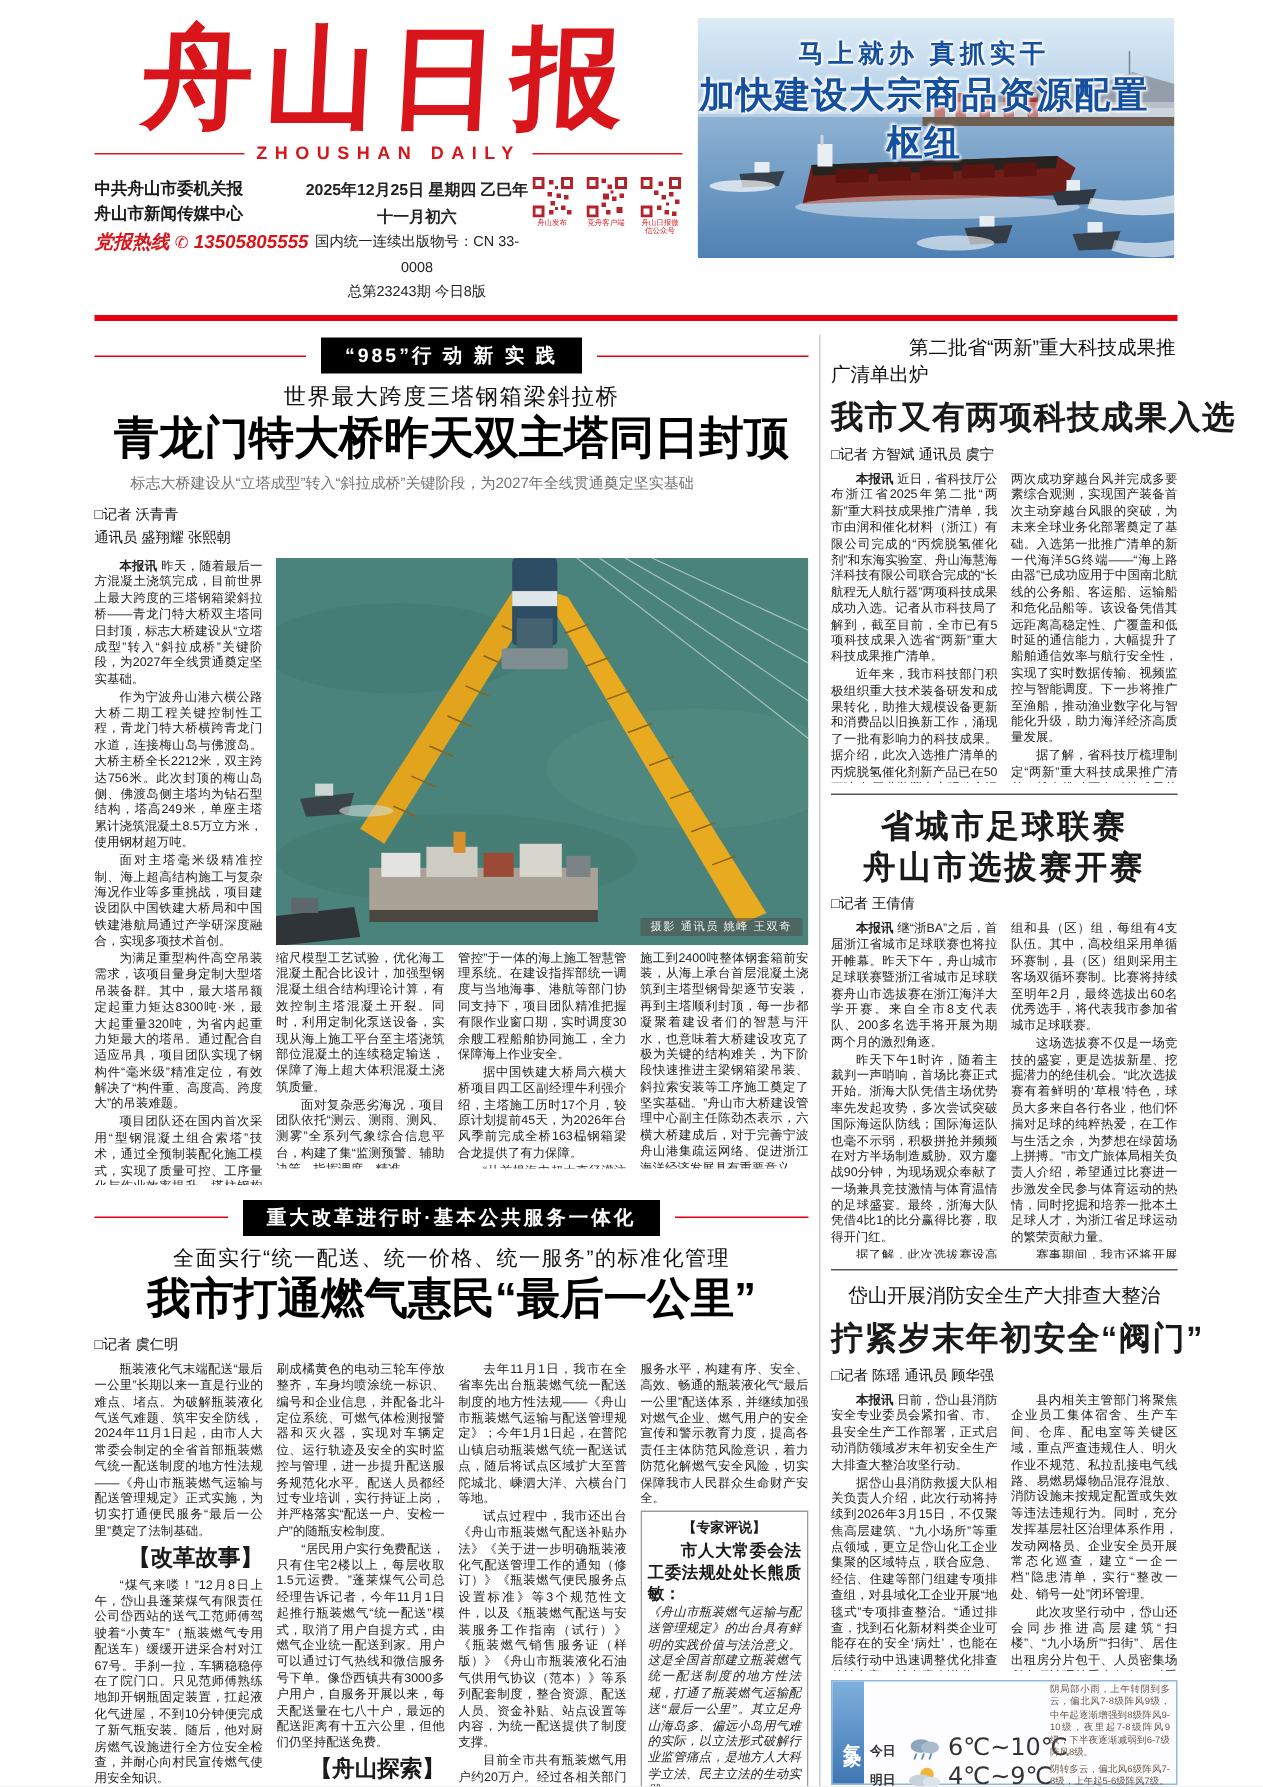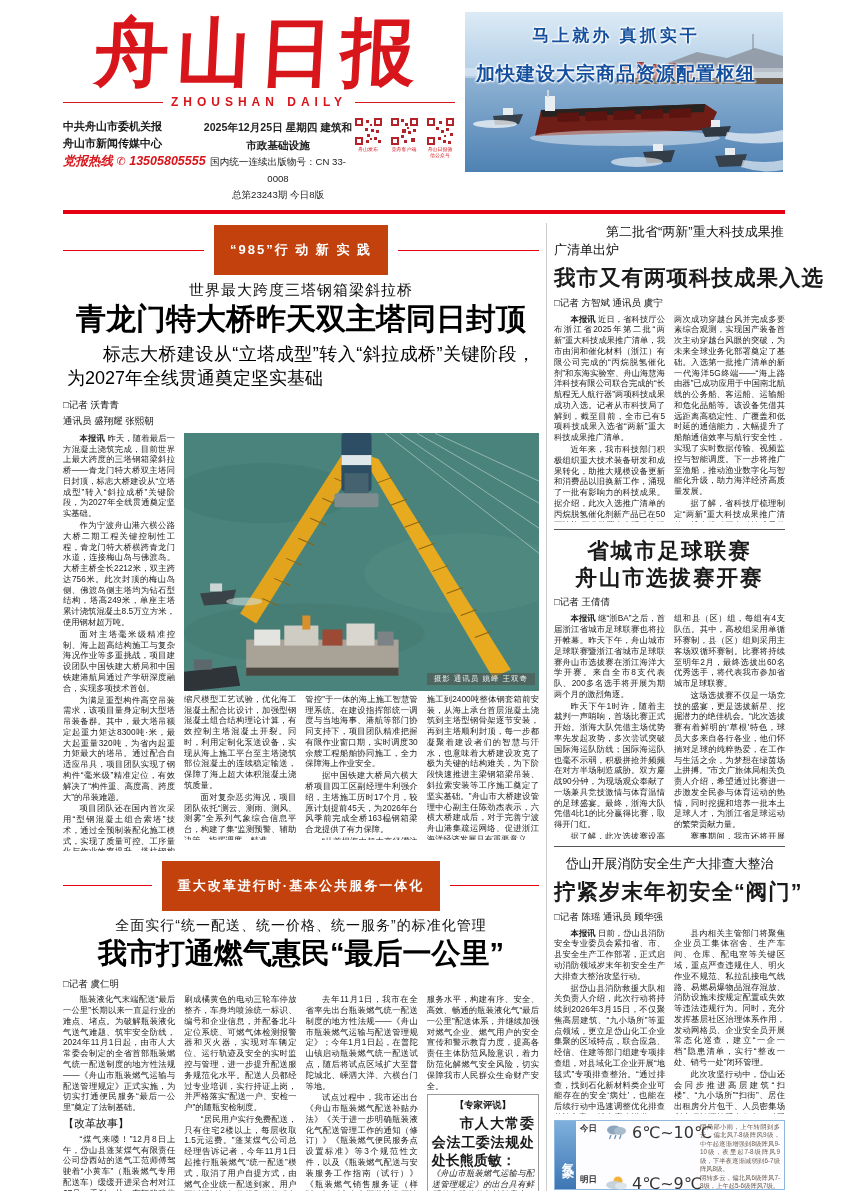--- a/index.html
+++ b/index.html
@@ -25,79 +25,79 @@
   .qr{width:30px;text-align:center}
   .qr svg{width:27px;height:27px;display:block;margin:0 auto}
   .qr-label{font-size:5.5px;color:#d8151a;line-height:1.1;margin-top:1px;transform:scale(.9)}
   
   .banner{width:318px;height:160px;position:relative;flex:none;overflow:hidden}
   .banner svg{position:absolute;inset:0}
   .banner-text{position:absolute;top:12px;left:0;right:16px;text-align:center;
                color:#15509e;font-weight:900;
                text-shadow:0 0 2px #fff,0 0 3px #fff,1px 1px 2px #fff,-1px -1px 2px #fff}
   .banner-l1{font-size:17px;letter-spacing:3px}
-  .banner-l2{font-size:19px;letter-spacing:1px;margin-top:14px}
+  .banner-l2{font-size:24px;letter-spacing:1px;margin-top:0}
   .red-rule{height:4px;background:#e60012;margin-top:7px}
   
   .main{display:flex;margin-top:9px}
   .left-col{width:476px;flex:none}
   .vsep{width:1px;background:#ccc;margin:0 7px}
   .right-col{flex:1;min-width:0}
   
   .badge-row{display:flex;align-items:center;gap:10px;margin:2px 0 6px}
   .badge-row .rl{flex:1;height:1px;background:#e60012}
-  .badge{background:#c2410c;color:#fff;font-size:13px;font-weight:bold;
-         padding:16px 16px;letter-spacing:2px;white-space:nowrap}
+  .badge{background:#000000;color:#fff;font-size:13px;font-weight:bold;
+         padding:3px 16px;letter-spacing:2px;white-space:nowrap}
   
   .kicker{text-align:center;font-size:15px;color:#111;margin:4px 0 2px;letter-spacing:1px}
   .headline-xl{text-align:center;font-size:30px;font-weight:900;letter-spacing:0px;
                line-height:1.15;color:#000;white-space:nowrap}
-  .deck{font-size:18px;line-height:1.35;color:#000000;margin:5px 4px 0;text-align:justify;text-indent:2em}
+  .deck{font-size:10px;line-height:1.35;color:#737373;margin:5px 4px 0;text-align:justify;text-indent:2em}
   .byline{font-size:9.5px;margin:7px 0 5px;line-height:1.6;color:#111}
   .lead-body{display:flex;gap:9px}
   .bodycol{overflow:hidden;text-align:justify}
   .para{font-size:8.3px;line-height:1.3;text-align:justify;text-indent:2em;margin:0 0 1px;color:#222}
   .para b{font-weight:bold}
   .cont .para:first-child{text-indent:0}
-  .sec-head{text-align:left;font-weight:normal;font-size:11px;margin:3px 0;text-indent:0}
+  .sec-head{text-align:right;font-weight:bold;font-size:15px;margin:3px 0;text-indent:0}
   .lead-c1{width:112px;height:418px;flex:none}
   .lead-right{flex:1;display:flex;flex-direction:column}
   .photo{position:relative;height:258px;overflow:hidden}
   .photo svg{position:absolute;inset:0}
   .photo-caption{position:absolute;right:4px;bottom:6px;background:rgba(80,84,78,.6);
                  color:#eee;font-size:7.5px;padding:1px 7px;letter-spacing:1px}
   .under-cols{display:flex;gap:9px;margin-top:3px}
   .under-cols .bodycol{flex:1;height:146px}
   
   .gas-body{display:flex;gap:9px;margin-top:2px}
   .gas-body .bodycol{flex:1;height:296px}
   .expert{border:1px solid #9a9a9a;padding:3px 4px;margin-top:3px}
   .expert-h{text-align:center;font-weight:bold;font-size:9.3px;margin:1px 0 2px}
-  .expert-speaker{font-size:14px;font-weight:bold;line-height:1.3;text-indent:2em;text-align:justify}
+  .expert-speaker{font-size:11px;font-weight:bold;line-height:1.3;text-indent:2em;text-align:justify}
   .expert .para{font-style:italic;font-family:"Liberation Serif","DejaVu Serif",serif}
   
   .r-kicker{font-size:13px;line-height:1.4;color:#111;text-align:left;text-indent:4em}
   .r-kicker2{font-size:13px;line-height:1.4;color:#111;text-align:center}
   .r-headline{text-align:center;font-size:21.5px;font-weight:900;margin:3px 0 2px;
               letter-spacing:1px;white-space:nowrap}
   .r-headline2{text-align:center;font-size:21.5px;font-weight:900;line-height:1.25;letter-spacing:2px}
   .r-byline{font-size:9.5px;margin:5px 0 4px;color:#111}
   .r-body{display:flex;gap:9px}
   .r-body .bodycol{flex:1}
   .h-sci .bodycol{height:208px}
   .h-fb .bodycol{height:226px}
   .h-fire .bodycol{height:186px}
   .art-rule{border:none;border-top:1px solid #555;margin:7px 0 8px}
   
   .weather{border:1px solid #8fb8de;display:flex;height:68px;margin-top:6px;background:#fdfdff}
   .wx-tab{width:21px;background:linear-gradient(#7fb0dd,#3e76b4);color:#fff;
           writing-mode:vertical-rl;text-align:center;font-weight:bold;font-size:12px;
           letter-spacing:4px;padding-top:2px}
   .wx-rows{flex:1;display:flex;flex-direction:column;justify-content:space-around;padding:2px 4px}
-  .wx-row{display:flex;align-items:flex-start;gap:4px}
+  .wx-row{display:flex;align-items:flex-end;gap:4px}
   .wx-day{font-size:8.5px;font-weight:bold;color:#333;width:20px;flex:none}
   .wx-ic{width:24px;height:17px;flex:none}
   .wx-temp{font-size:16px;color:#333;width:64px;flex:none;white-space:nowrap;font-family:"DejaVu Sans",sans-serif}
   .wx-desc{font-size:6.3px;color:#66564a;line-height:1.35;text-align:justify}
 </style>
 </head>
 <body>
 
 <div class="page">
 
@@ -113,21 +113,21 @@
         <div class="info-org">
           <div>中共舟山市委机关报</div>
           <div>舟山市新闻传媒中心</div>
           <div class="hotline">
             <span>党报热线</span>
             <span class="phone-ic">✆</span>
             <b>13505805555</b>
           </div>
         </div>
         <div class="info-pub">
-          <div class="b1">2025年12月25日 星期四 建筑和市政基础设施</div>
+          <div class="b1">2025年12月25日 星期四 乙巳年十一月初六</div>
           <div>国内统一连续出版物号：CN 33-0008</div>
           <div>总第23243期  今日8版</div>
         </div>
         <div class="qr-group">
           <div class="qr">
             <svg viewBox="0 0 27 27">
               <rect x="0" y="0" width="27" height="27" fill="#fff"></rect>
               <g fill="#b5232a">
                 <rect x="0" y="0" width="8" height="8"></rect>
                   <rect x="19" y="0" width="8" height="8"></rect>

